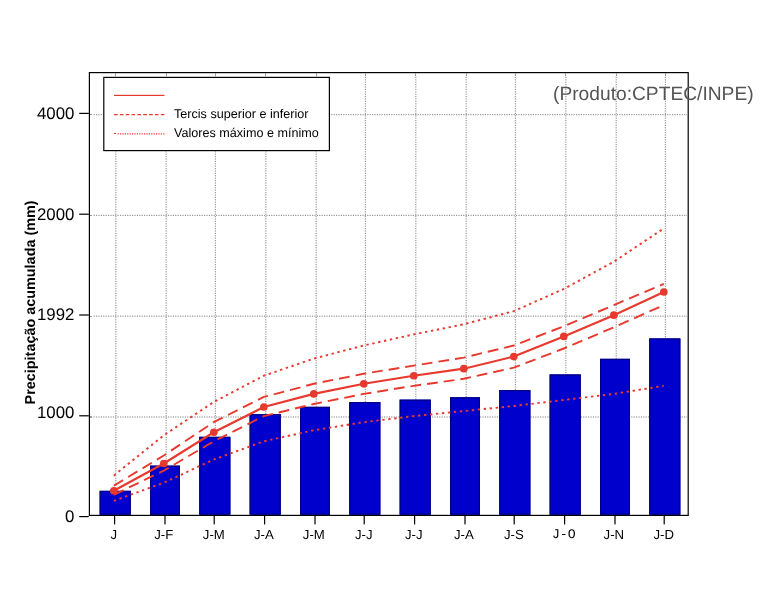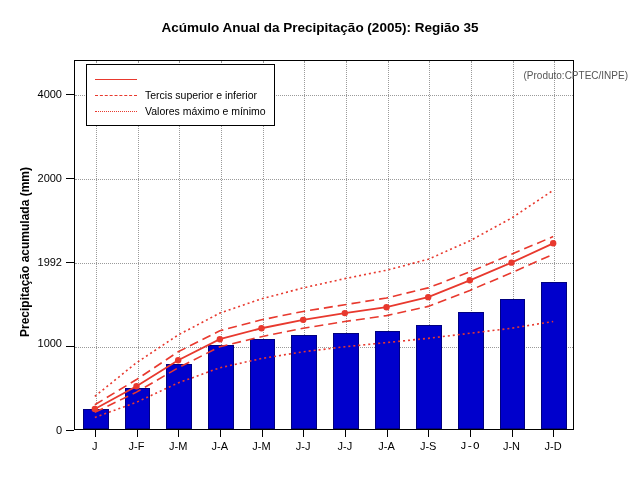--- a/index.html
+++ b/index.html
@@ -3,42 +3,41 @@
 <meta charset="utf-8">
 <style>
   html,body{margin:0;padding:0;}
   body{width:640px;height:500px;background:#ffffff;font-family:"Liberation Sans",sans-serif;overflow:hidden;}
   #root{position:relative;width:640px;height:500px;}
   .title{position:absolute;left:0;top:20px;width:640px;text-align:center;font-size:13.5px;font-weight:bold;color:#000;}
   .plotbox{position:absolute;left:74px;top:60px;width:500px;height:370px;border:1px solid #000;box-sizing:border-box;background:#fff;}
   .gridv{position:absolute;top:0;bottom:0;width:0;border-left:1px dotted #9a9a9a;}
   .gridh{position:absolute;left:0;right:0;height:0;border-top:1px dotted #9a9a9a;}
   .bar{position:absolute;bottom:0;background:#0000CC;border:1px solid #000080;box-sizing:border-box;}
-  .ylab{position:absolute;right:578px;transform:translateY(-50%);font-size:11px;color:#000;text-align:right;width:60px;}
+  .ylab{position:absolute;right:578px;transform:translateY(-50%);font-size:14px;color:#000;text-align:right;width:60px;}
   .ytick{position:absolute;left:66px;width:8px;height:0;border-top:1px solid #000;}
   .xtickline{position:absolute;top:430px;width:0;height:7px;border-left:1px solid #000;}
   .xlab{position:absolute;top:440px;transform:translateX(-50%);font-size:11px;color:#000;white-space:nowrap;}
   .axis-title-x{position:absolute;left:0;top:468px;width:640px;text-align:center;font-size:12px;font-weight:bold;color:#000;}
   .axis-title-y{position:absolute;left:-145px;top:245px;width:340px;text-align:center;font-size:12px;font-weight:bold;color:#000;transform:rotate(-90deg);transform-origin:center;}
   .legend{position:absolute;left:86px;top:64px;background:#fff;border:1px solid #000;padding:6px 8px 6px 8px;}
   .legend-row{display:flex;align-items:center;height:16px;}
   .legend-line{width:42px;height:0;margin-right:8px;position:relative;}
   .l-solid{border-top:1.6px solid #e8392e;}
   .l-dashed{border-top:1.6px dashed #e8392e;}
   .l-dotted{border-top:1.6px dotted #e8392e;}
   .legend-text{font-size:10.5px;color:#000;white-space:nowrap;}
-  .produto{position:absolute;right:12px;top:70px;font-size:10px;color:#555;}
+  .produto{position:absolute;right:12px;top:70px;font-size:16px;color:#555;}
   svg.overlay{position:absolute;left:0;top:0;width:640px;height:500px;pointer-events:none;}
 </style>
 </head>
 <body>
 
 <div id="root">
 
-  <div class="title">Acúmulo Anual da Precipitação (2005): Região 35</div>
 
   <div class="axis-title-y">Precipitação acumulada (mm)</div>
 
   <div class="plotbox" id="plotbox">
       <div class="gridh" style="top: 285.909px;"></div>
       <div class="gridh" style="top: 201.818px;"></div>
       <div class="gridh" style="top: 117.727px;"></div>
       <div class="gridh" style="top: 33.6364px;"></div>
       <div class="gridv" style="left: 20.8333px;"></div>
       <div class="gridv" style="left: 62.5px;"></div>

